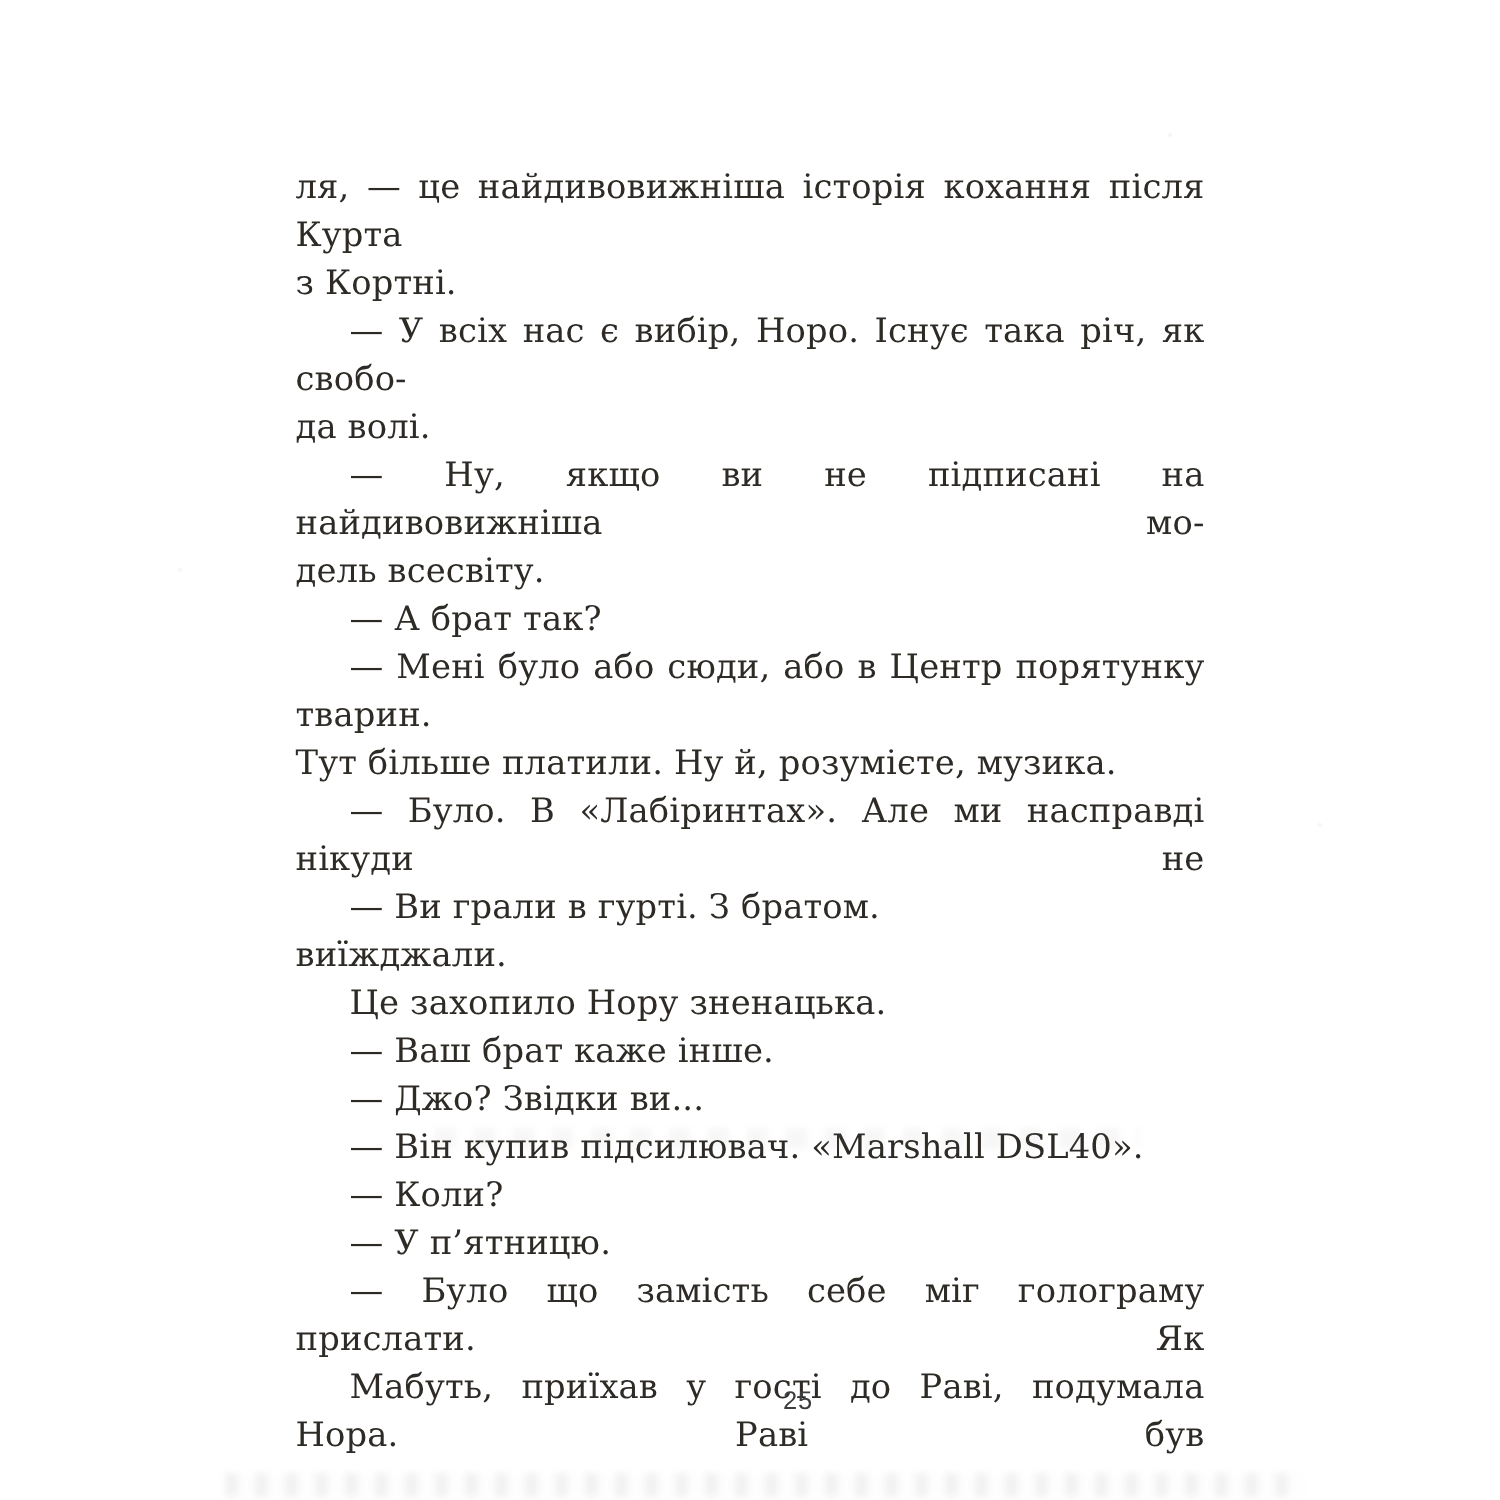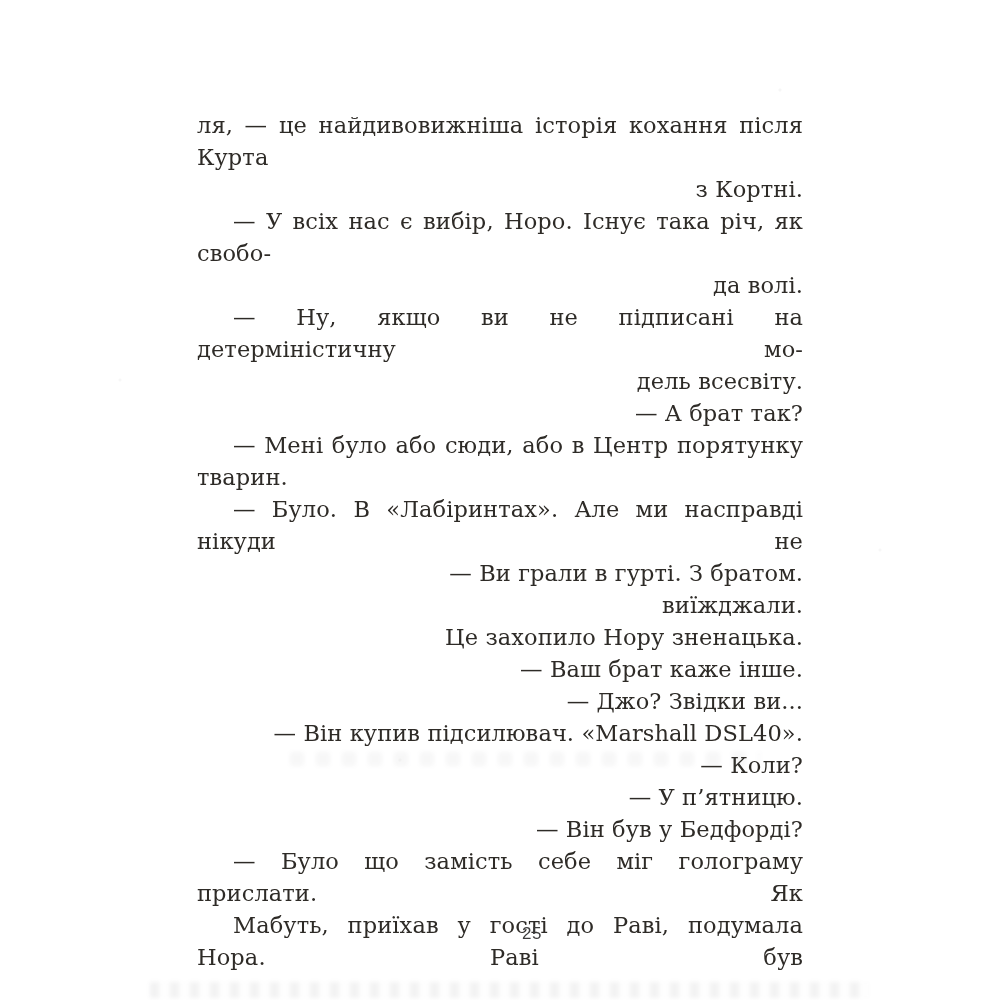--- a/index.html
+++ b/index.html
@@ -33,21 +33,21 @@
     position: absolute;
     left: 197px;
     top: 109px;
     width: 606px;
     font-size: 22.5px;
     line-height: 32px;
     letter-spacing: 0.1px;
   }
   .line {
     white-space: normal;
-    text-align: right;
+    text-align: left;
   }
   .line.indent {
     text-indent: 36px;
   }
   .line.fill {
     text-align: justify;
     text-align-last: justify;
   }
   
   .ghost {
@@ -87,33 +87,33 @@
 </style>
 </head>
 <body>
 
 <div class="page">
   <div class="text-block">
       <div class="line fill">ля, — це найдивовижніша історія кохання після Курта</div>
       <div class="line">з Кортні.</div>
       <div class="line indent fill">— У всіх нас є вибір, Норо. Існує така річ, як свобо-</div>
       <div class="line">да волі.</div>
-      <div class="line indent fill">— Ну, якщо ви не підписані на детерміністичну мо-</div>
+      <div class="line indent fill">— Ну, якщо ви не підписані на найдивовижніша мо-</div>
       <div class="line">дель всесвіту.</div>
       <div class="line indent">— А брат так?</div>
       <div class="line indent fill">— Мені було або сюди, або в Центр порятунку тварин.</div>
+      <div class="line">Тут більше платили. Ну й, розумієте, музика.</div>
       <div class="line indent fill">— Було. В «Лабіринтах». Але ми насправді нікуди не</div>
       <div class="line indent">— Ви грали в гурті. З братом.</div>
       <div class="line">виїжджали.</div>
       <div class="line indent">Це захопило Нору зненацька.</div>
       <div class="line indent">— Ваш брат каже інше.</div>
       <div class="line indent">— Джо? Звідки ви...</div>
       <div class="line indent">— Він купив підсилювач. «Marshall DSL40».</div>
       <div class="line indent">— Коли?</div>
       <div class="line indent">— У п’ятницю.</div>
-      <div class="line indent">— Він був у Бедфорді?</div>
       <div class="line indent fill">— Було що замість себе міг голограму прислати. Як</div>
       <div class="line indent fill">Мабуть, приїхав у гості до Раві, подумала Нора. Раві був</div>
     </div>
   <div class="ghost ghost-mid"></div>
   <div class="page-number">25</div>
   <div class="ghost ghost-bottom"></div>
 </div>
 
 </body></html>

